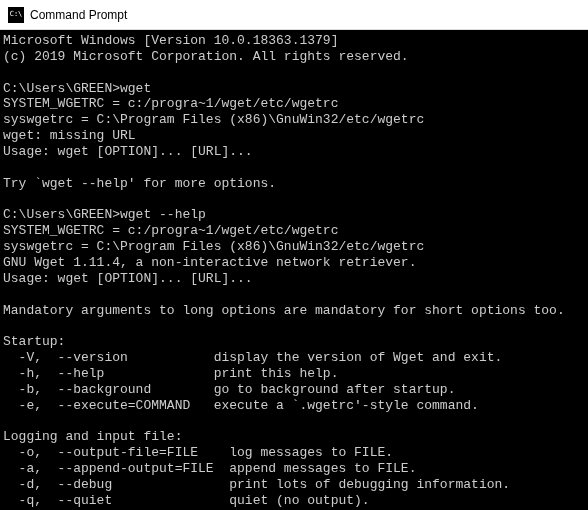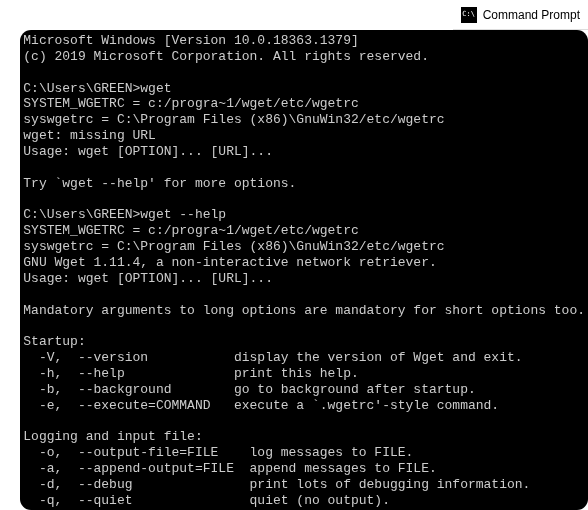--- a/index.html
+++ b/index.html
@@ -1,15 +1,15 @@
 <!DOCTYPE html>
 <html><head>
   <meta charset="utf-8">
   <style>
-    * { margin: 0; padding: 0; box-sizing: border-box; align-items: flex-end; }
+    * { margin: 0; padding: 0; box-sizing: border-box; }
     body {
       font-family: Consolas, 'Courier New', monospace;
       background: #f0f0f0;
       width: 588px;
       height: 510px;
       overflow: hidden;
     }
     .window {
       width: 588px;
       height: 510px;
@@ -48,21 +48,20 @@
     .terminal {
       flex: 1;
       background: #000;
       color: #ccc;
       font-size: 13px;
       line-height: 1.22;
       padding: 3px 3px;
       white-space: pre;
       overflow: hidden;
       letter-spacing: 0px;
-      border-radius: 11px;
     }
   </style>
 </head>
 <body>
 
 <div class="window">
   <div class="titlebar">
     <div class="titlebar-icon"></div>
     <span>Command Prompt</span>
   </div>

